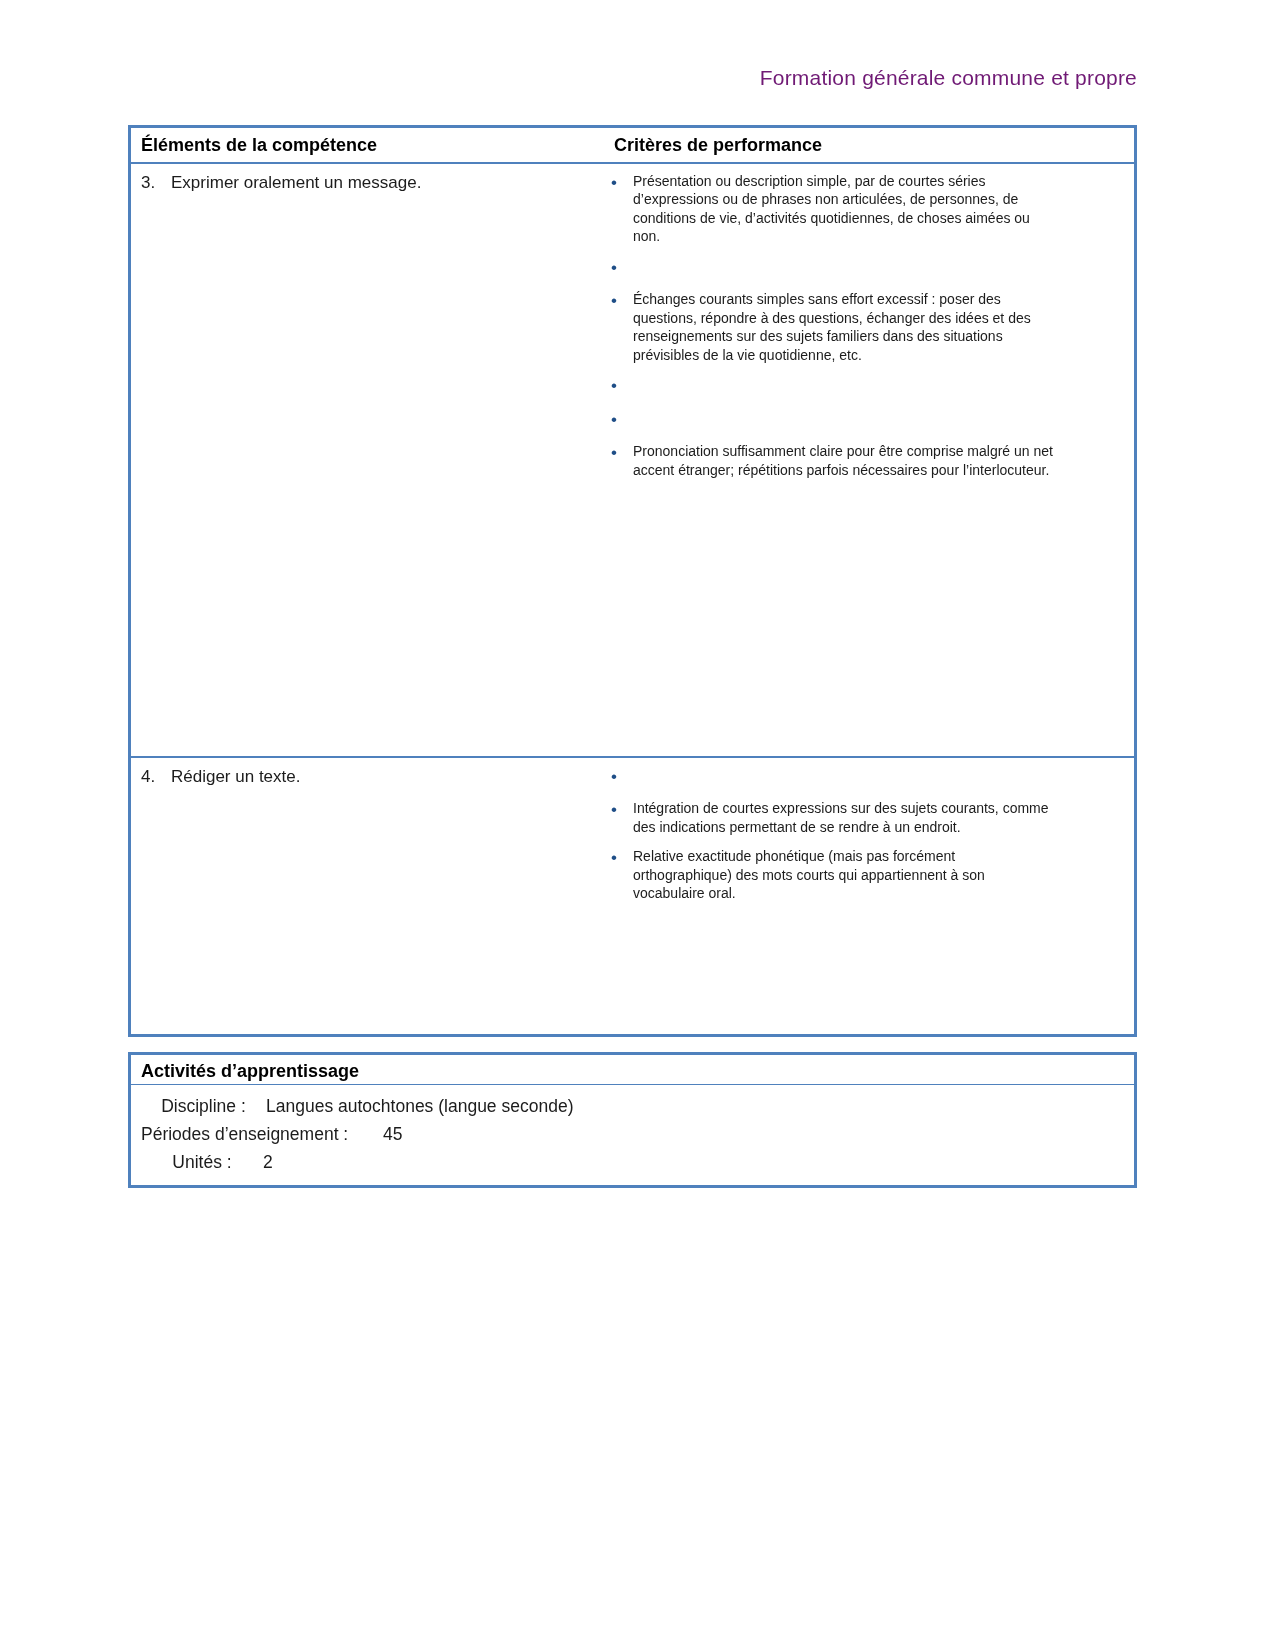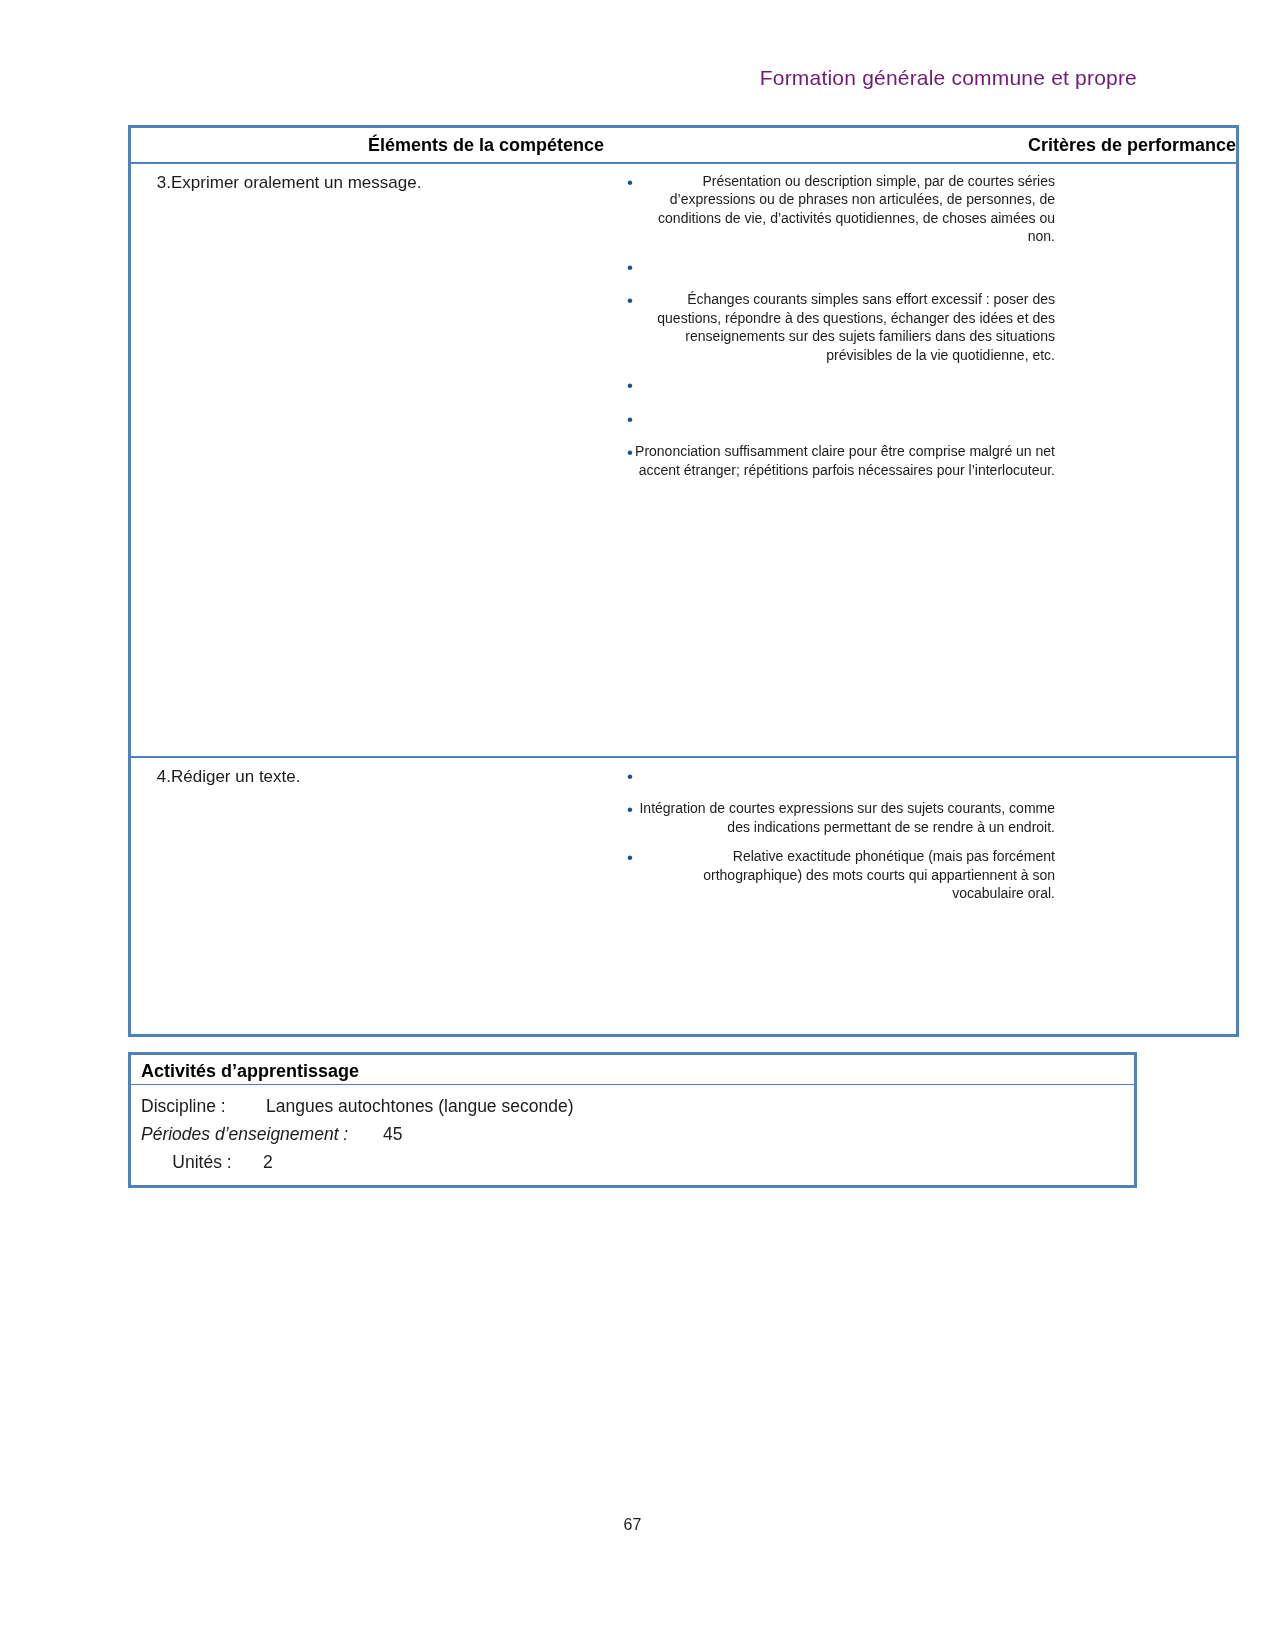--- a/index.html
+++ b/index.html
@@ -13,25 +13,24 @@
   }
   .running-head{
     position:absolute;top:66px;left:128px;width:1009px;
     text-align:right;
     font-size:21px;
     color:#701a75;
     letter-spacing:0.2px;
   }
   
   .main-table{
-    position:absolute;top:125px;left:128px;width:1111px;
+    position:absolute;top:125px;left:128px;width:1009px;
     border:3px solid #4f81bd;
     box-sizing:border-box;
     background:#fff;
-    text-align:right;
   }
   .thead{
     display:flex;
     border-bottom:2px solid #4f81bd;
     font-weight:bold;
     font-size:18px;
     color:#000;
   }
   .th{padding:7px 0 6px 10px;box-sizing:border-box;}
   .th-left{width:473px;}
@@ -80,22 +79,22 @@
   .act-head{
     font-weight:bold;
     font-size:18px;
     color:#000;
     padding:6px 10px 2px 10px;
     border-bottom:1px solid #4f81bd;
   }
   .act-body{padding:7px 10px 9px 10px;}
   .act-row{font-size:17.5px;line-height:28px;white-space:nowrap;}
   .act-row .lbl{display:inline-block;}
-  .act-row:nth-child(1) .lbl{min-width:125px;}
-  .act-row:nth-child(2) .lbl{min-width:242px;font-style:italic;}
+  .act-row:nth-child(1) .lbl{min-width:125px;text-align:center;}
+  .act-row:nth-child(2) .lbl{min-width:242px;}
   .act-row:nth-child(3) .lbl{min-width:122px;text-align:center;}
   
   .page-num{
     position:absolute;top:1516px;left:128px;width:1009px;
     text-align:center;
     font-size:16px;
     color:#1c1c1c;
   }
 </style>
 </head>
@@ -174,15 +173,14 @@
       </div>
       <div class="act-row">
         <span class="lbl">Périodes d’enseignement :</span><span class="val">45</span>
       </div>
       <div class="act-row">
         <span class="lbl">Unités :</span><span class="val">2</span>
       </div>
     </div>
   </div>
 
-  <div class="page-num">67</div>
 
 </div>
 
 </body></html>

